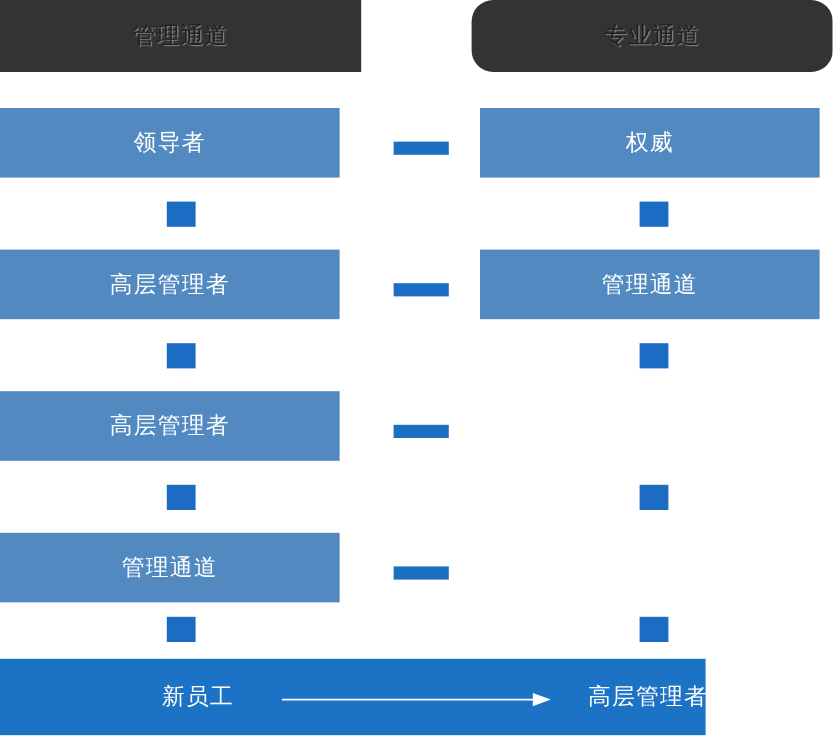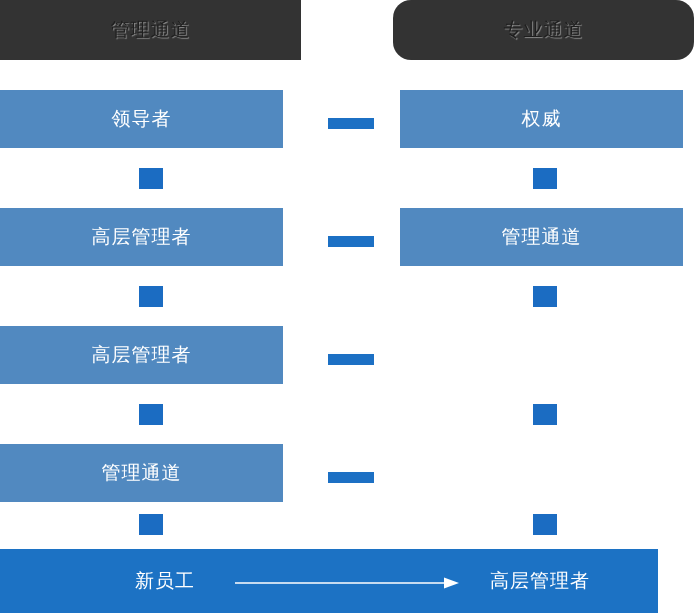--- a/index.html
+++ b/index.html
@@ -25,21 +25,21 @@
   .bar-right{left:400px;}
   .r1{top:90px;} .r2{top:208px;align-items:center;} .r3{top:326px;} .r4{top:444px;}
   .bar-label{color:#ffffff;font-size:19px;letter-spacing:1px;}
   .dash{position:absolute;left:328px;width:46px;height:11px;background:#1C70C4;}
   .d1{top:118px;} .d2{top:236px;} .d3{top:354px;} .d4{top:472px;}
   .sq{position:absolute;width:24px;height:21px;background:#1B6CC2;}
   .sq-left{left:139px;}
   .sq-right{left:533px;}
   .g1{top:168px;} .g2{top:286px;} .g3{top:404px;} .g4{top:514px;}
   .bottom-bar{
-    position:absolute;left:0;top:549px;width:658px;height:64px;background:#1C72C4;
+    position:absolute;left:0;top:549px;width:588px;height:64px;background:#1C72C4;
   }
   .bottom-label{
     position:absolute;top:50%;transform:translateY(-50%);
     color:#ffffff;font-size:19px;letter-spacing:1px;text-align:center;
   }
   .bl-left{left:102px;width:126px;}
   .bl-right{left:477px;width:126px;}
   .arrow-wrap{position:absolute;left:235px;top:0;width:224px;height:64px;}
 </style>
 </head>

